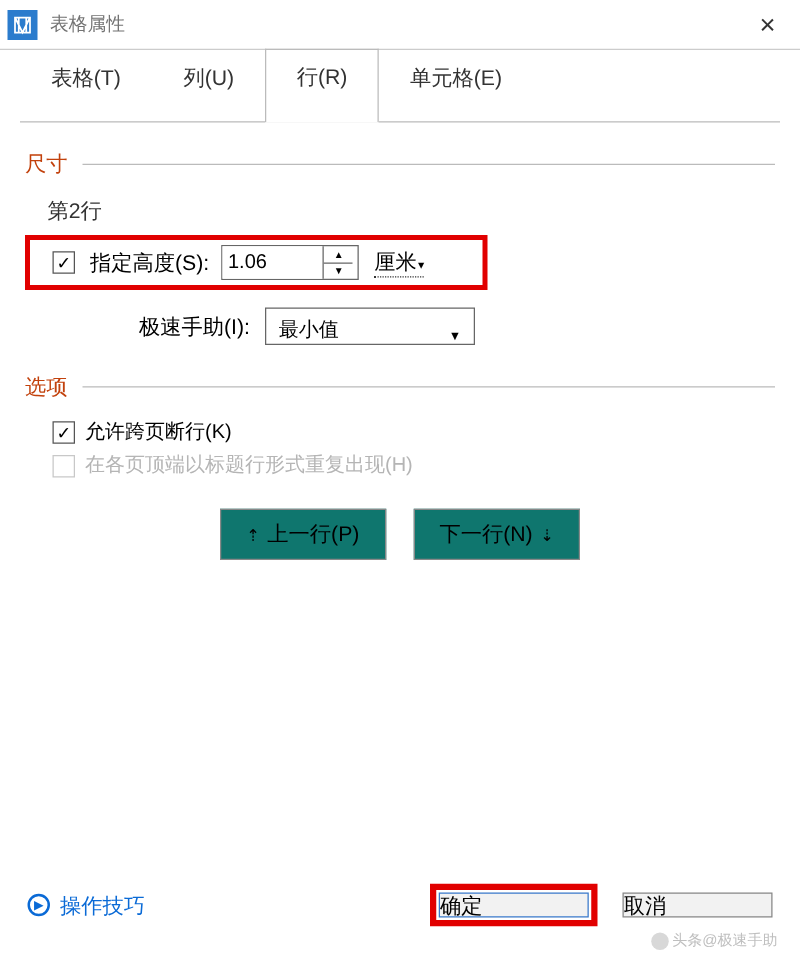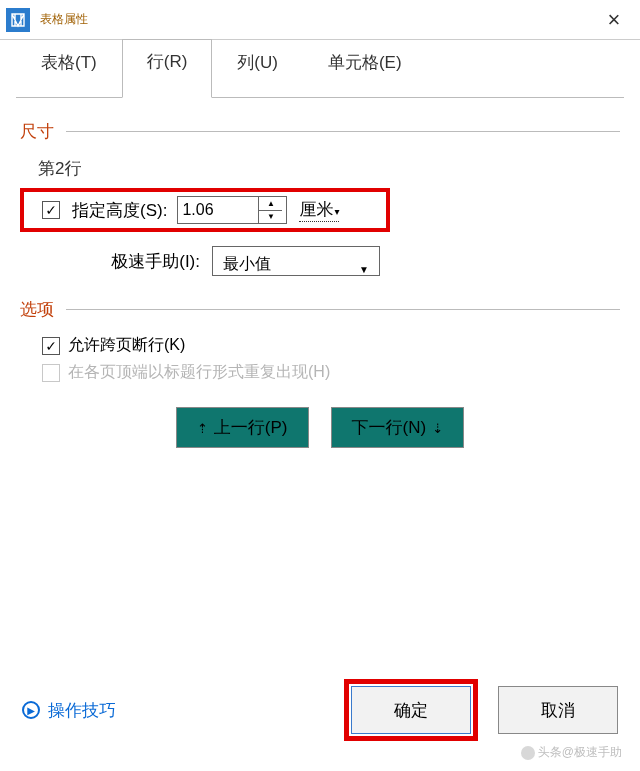--- a/index.html
+++ b/index.html
@@ -20,21 +20,21 @@
     border-bottom: 1px solid #ccc;
     padding: 0 8px 0 6px;
   }
   .titlebar .app-icon {
     width: 24px; height: 24px;
     background: #2b7ccd;
     display: flex; align-items: center; justify-content: center;
     margin-right: 10px;
   }
   .titlebar .app-icon svg { width: 16px; height: 16px; }
-  .titlebar .title { flex: 1; font-size: 12px; color: #a16207; }
+  .titlebar .title { flex: 1; font-size: 15px; color: #737373; }
   .titlebar .close {
     font-size: 22px; color: #333; cursor: pointer;
     width: 36px; text-align: center;
   }
   .content {
     padding: 0 10px;
   }
   .tabs {
     display: flex;
     margin: 12px 6px 0 6px;
@@ -223,26 +223,25 @@
     align-items: center;
   }
   .ok-wrap {
     border: 5px solid #e10000;
     padding: 2px;
   }
   .fbtn {
     border: 1px solid #888;
     background: #f2f2f2;
     width: 120px;
-    height: 48px;
-    font-size: 17px;
-    cursor: pointer;
-    display: flex;
-    align-items: center;
-    justify-content: center;
+    height: 20px;
+    font-size: 17px;
+    cursor: pointer;
+    display: flex;
+    align-items: center;
   }
   .ok-btn { border: 1px solid #3a7acc; }
   .watermark {
     position: absolute;
     bottom: 10px;
     right: 18px;
     font-size: 12px;
     color: #bfbfbf;
     display: flex;
     align-items: center;
@@ -264,22 +263,22 @@
         <path d="M2 2h12v12H2z M2 2l6 12 6-12 M5 2v12 M11 2v12" stroke="#fff" stroke-width="1.4" fill="none"></path>
       </svg>
   </span>
   <span class="title">表格属性</span>
   <span class="close">×</span>
 </div>
 
 <div class="content">
   <div class="tabs">
     <div class="tab">表格(T)</div>
+    <div class="tab">列(U)</div>
     <div class="tab active">行(R)</div>
-    <div class="tab">列(U)</div>
     <div class="tab">单元格(E)</div>
   </div>
 
   <div class="section">
     <div class="section-header">
       <span>尺寸</span>
       <span class="line"></span>
     </div>
     <div class="sub-label">第2行</div>
 

